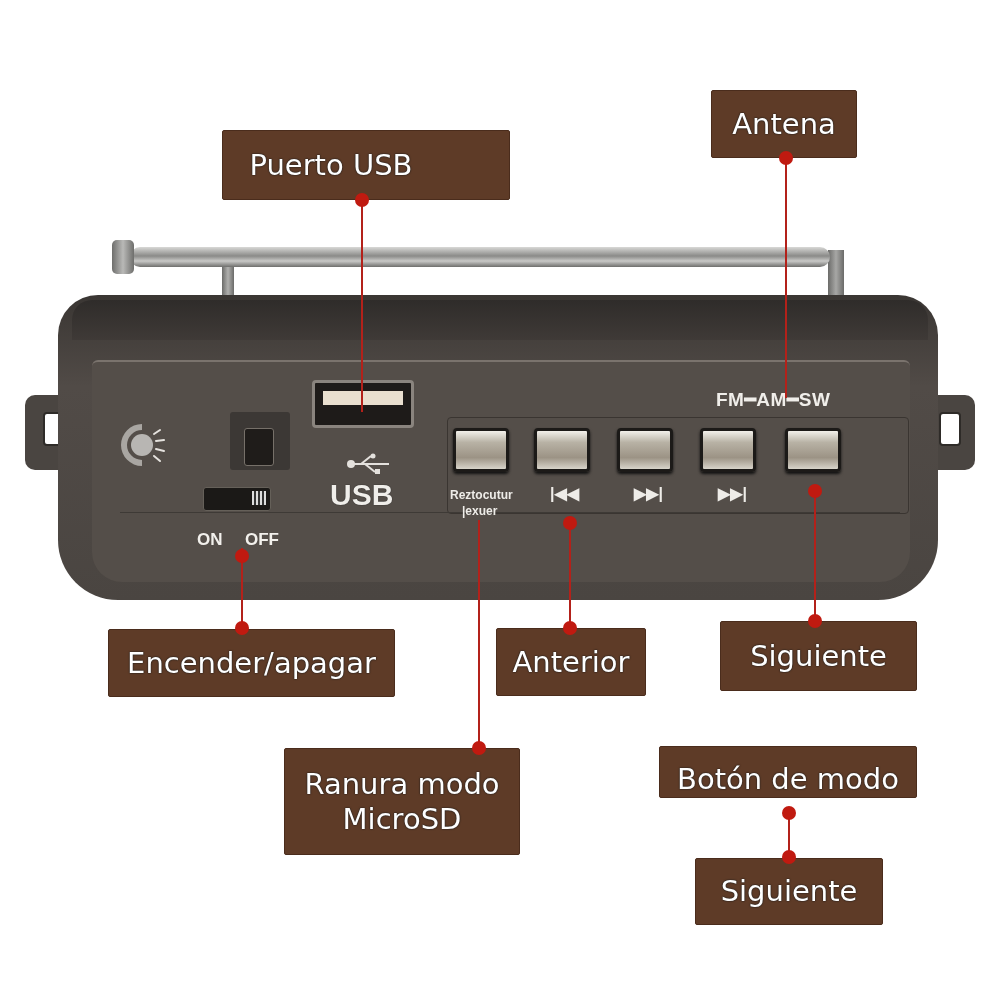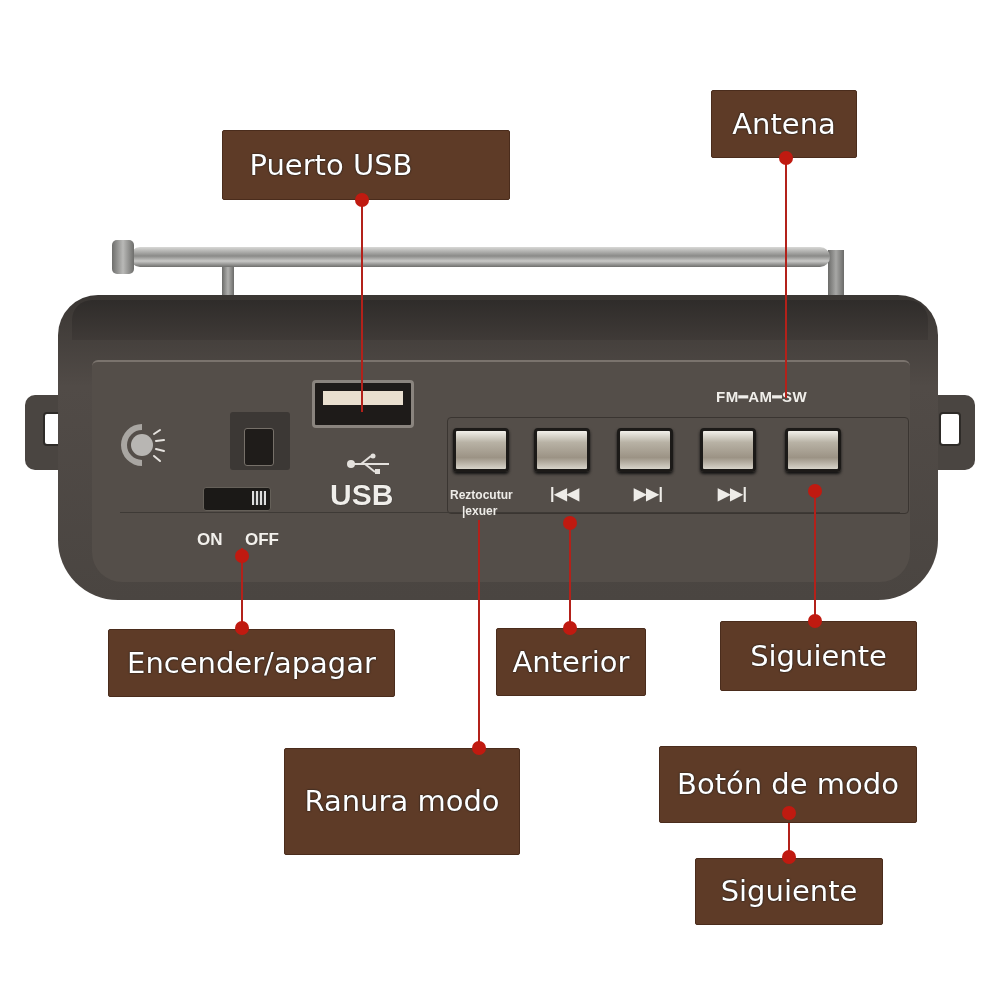--- a/index.html
+++ b/index.html
@@ -30,21 +30,21 @@
 
   .light-icon { position:absolute; left:120px; top:420px; width:50px; height:50px; }
   .lamp-btn-bezel { position:absolute; left:230px; top:412px; width:60px; height:58px; background:#3c3835; border-radius:3px; }
   .lamp-btn { position:absolute; left:244px; top:428px; width:28px; height:36px; background:#1f1c1a; border:1px solid #767069; border-radius:3px; }
   .slide-switch { position:absolute; left:203px; top:487px; width:66px; height:22px; background:#1b1917; border:1px solid #656059; border-radius:3px; }
   .slide-grip { position:absolute; right:4px; top:3px; width:14px; height:14px; background:repeating-linear-gradient(90deg,#ddd 0 2px,#333 2px 4px); }
   .onoff { position:absolute; color:#f2f0ec; font-size:17px; font-weight:bold; }
 
   .key { position:absolute; top:428px; width:56px; height:44px; border-radius:4px; background:linear-gradient(#f2f0ea,#b8b2a5 30%,#9c9385 70%,#d8d4ca); border:3px solid #1c1a18; box-sizing:border-box; box-shadow:0 2px 3px #111; }
   .key-label { position:absolute; color:#eeece8; font-weight:bold; text-align:center; }
-  .band { position:absolute; left:716px; top:388px; color:#f0eeea; font-size:15px; font-weight:bold; letter-spacing:0.5px; }
+  .band { position:absolute; left:716px; top:388px; color:#f0eeea; font-size:19px; font-weight:bold; letter-spacing:0.5px; }
 </style>
 </head>
 <body>
 
 <div class="antenna-post-l"></div>
 <div class="antenna-post-r"></div>
 <div class="antenna"></div>
 <div class="antenna-tip"></div>
 
 <div class="ear" style="left:25px;">
@@ -124,22 +124,23 @@
   <span>Encender/apagar</span>
 </div>
 <div class="label" style="left:496px; top:628px; width:150px; height:68px;">
   <span>Anterior</span>
 </div>
 <div class="label" style="left:720px; top:621px; width:197px; height:70px;">
   <span>Siguiente</span>
 </div>
 <div class="label" style="left:284px; top:748px; width:236px; height:107px; flex-direction:column;">
   <span>Ranura modo</span>
+  <span>MicroSD</span>
 </div>
-<div class="label" style="left:659px; top:746px; width:258px; height:77px;">
+<div class="label" style="left:659px; top:746px; width:258px; height:52px;align-items:flex-end;">
   <span>Botón de modo</span>
 </div>
 <div class="label" style="left:695px; top:858px; width:188px; height:67px;">
   <span>Siguiente</span>
 </div>
 
 <div class="dot" style="left:362px; top:200px;"></div>
 <div class="dot" style="left:786px; top:158px;"></div>
 <div class="dot" style="left:242px; top:556px;"></div>
 <div class="dot" style="left:242px; top:628px;"></div>

